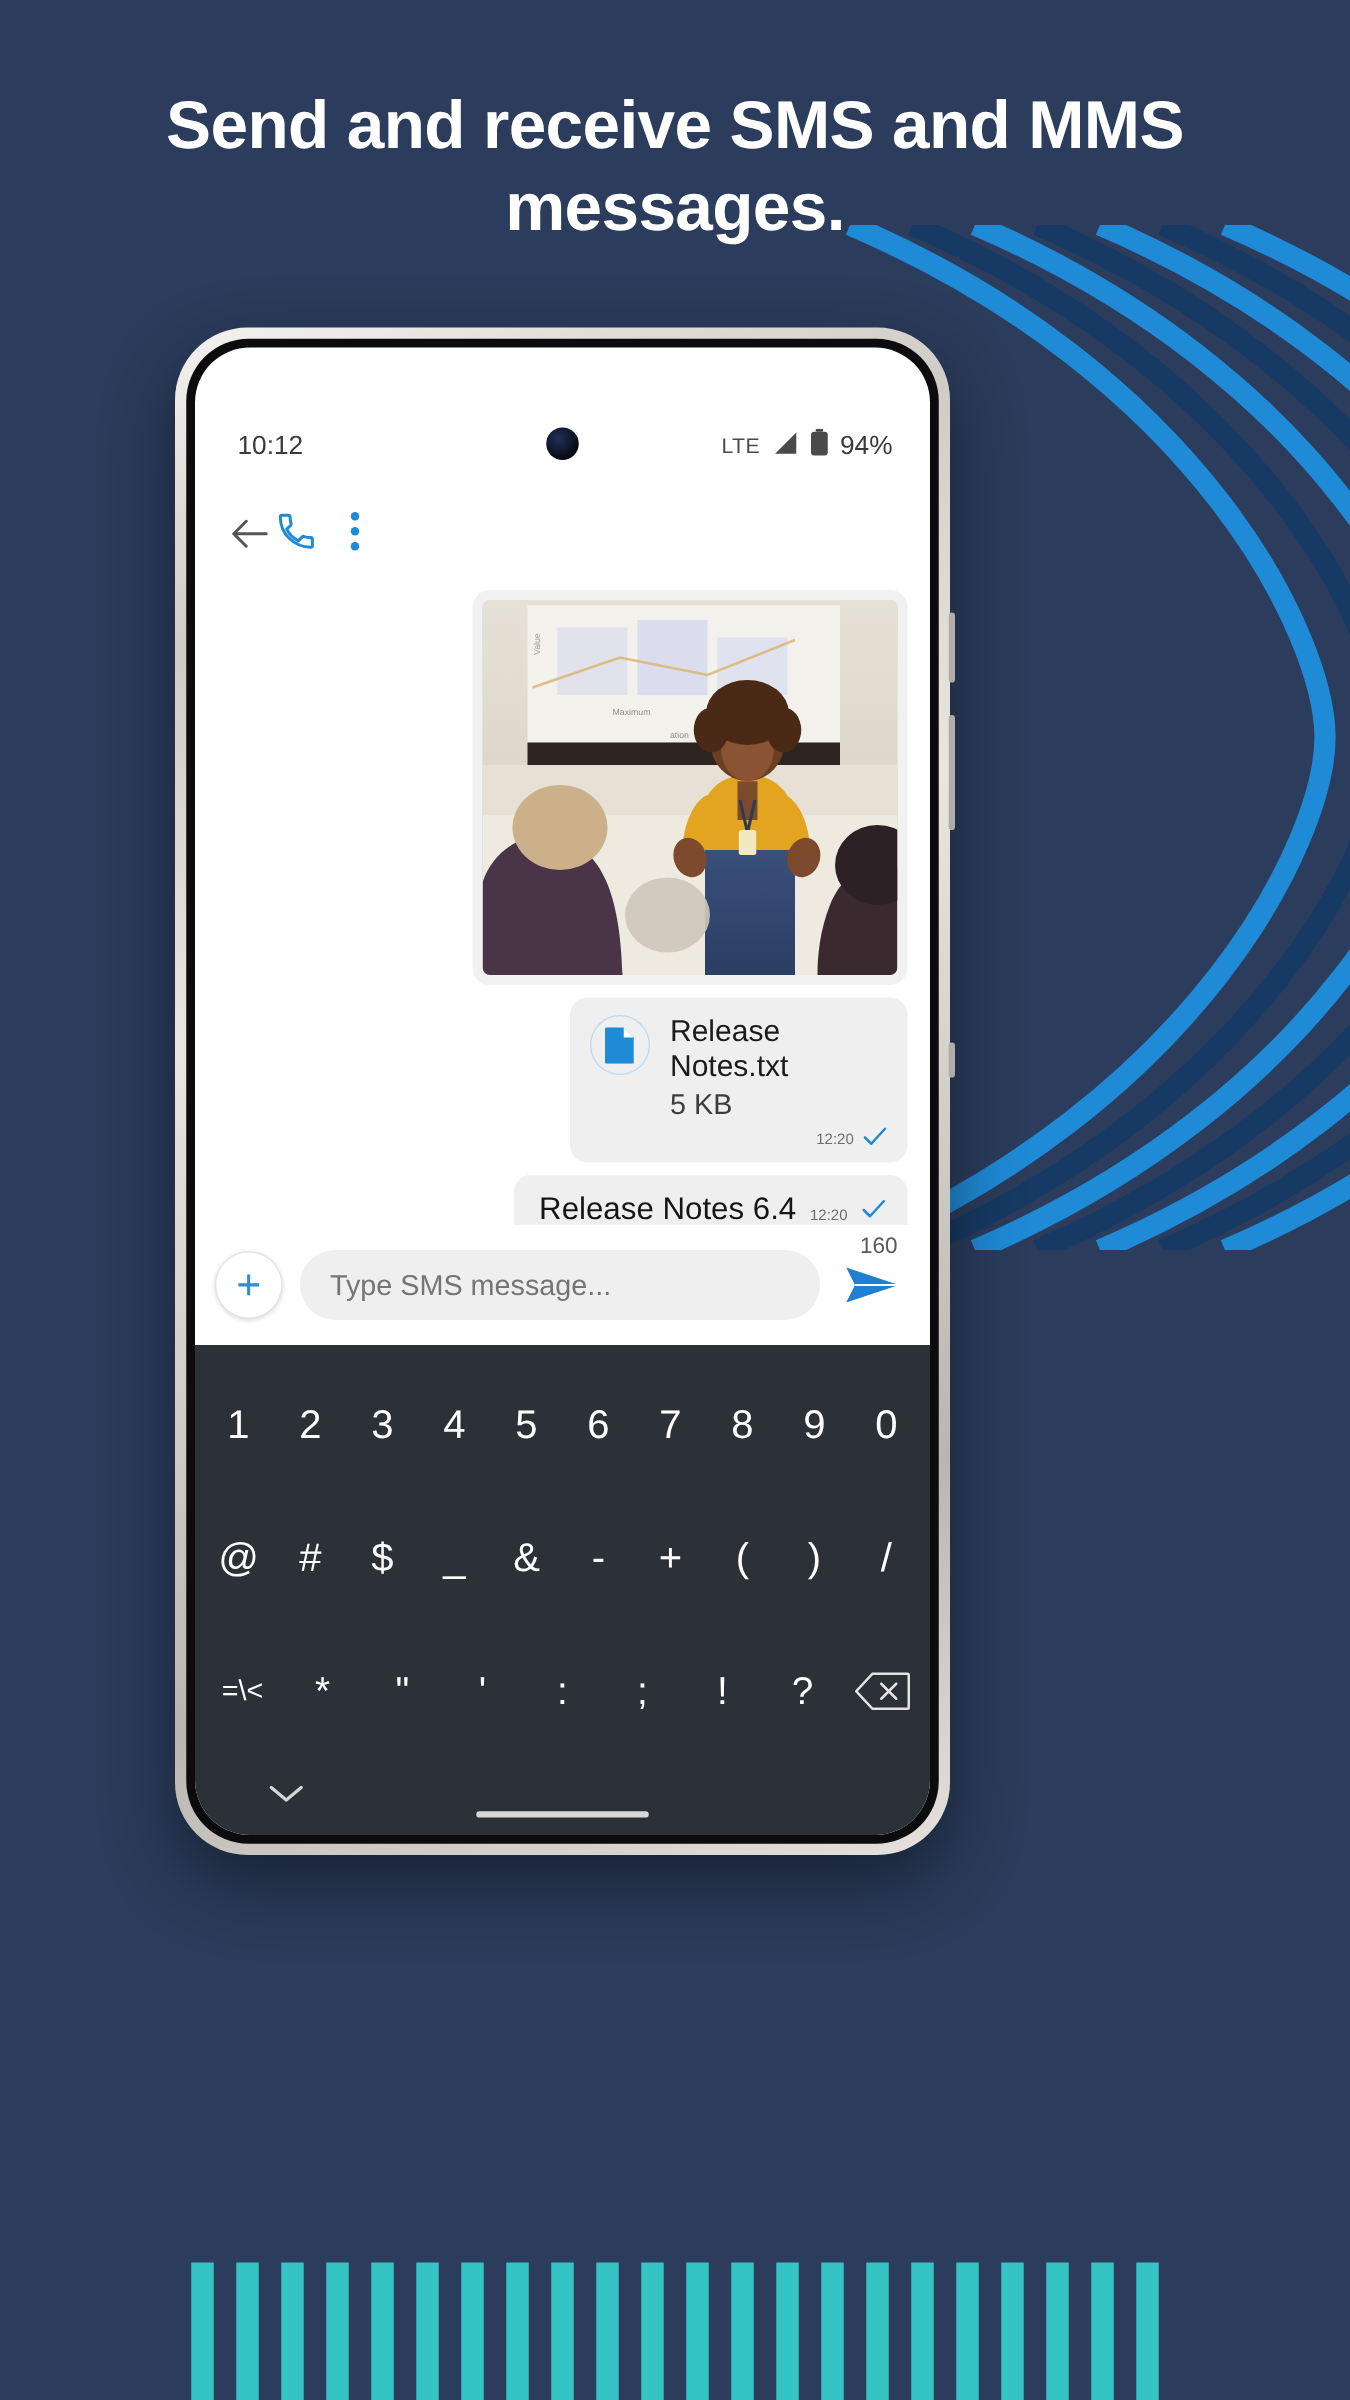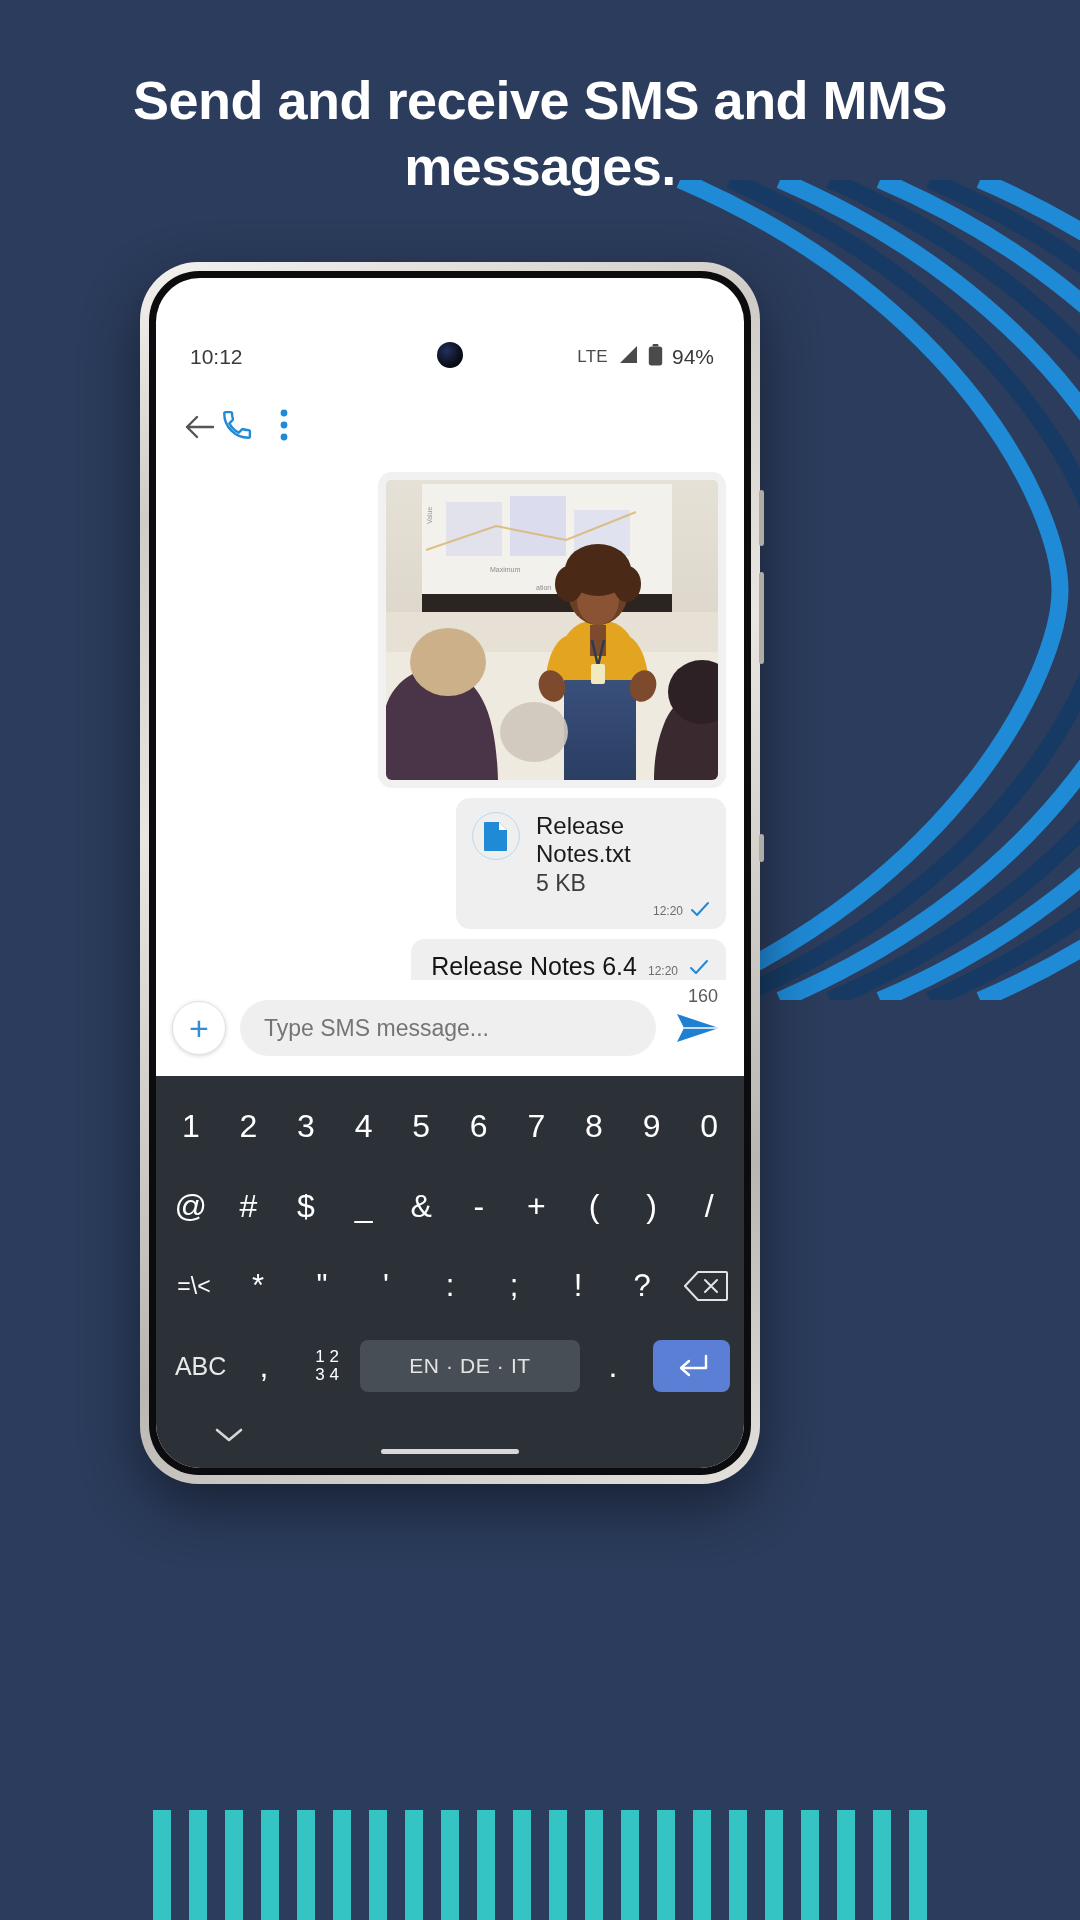--- a/index.html
+++ b/index.html
@@ -396,37 +396,20 @@
           <div class="key">;</div>
           <div class="key">!</div>
           <div class="key">?</div>
           <div class="key">
             <svg width="44" height="32" viewBox="0 0 44 32" aria-hidden="true">
               <path d="M14 2 L42 2 a1 1 0 0 1 1 1 L43 29 a1 1 0 0 1 -1 1 L14 30 L1 16 Z" fill="none" stroke="#e4e4e4" stroke-width="2"></path>
               <path d="M21 10 L33 22 M33 10 L21 22" stroke="#e4e4e4" stroke-width="2" stroke-linecap="round"></path>
             </svg>
           </div>
         </div>
-        <div class="kb-row kb-row-4">
-          <div class="key key-abc">ABC</div>
-          <div class="key">,</div>
-          <div class="key key-num">
-            <div>
-              <div class="num-glyph">1 2</div>
-              <div class="num-glyph">3 4</div>
-            </div>
-          </div>
-          <div id="space-key">EN · DE · IT</div>
-          <div class="key">.</div>
-          <div id="enter-key">
-            <svg width="34" height="26" viewBox="0 0 34 26" aria-hidden="true">
-              <path d="M31 3 L31 15 L7 15 M14 8 L6 15 L14 22" stroke="#ffffff" stroke-width="2.4" fill="none" stroke-linecap="round" stroke-linejoin="round"></path>
-            </svg>
-          </div>
-        </div>
         <div id="kb-bottom">
           <span>
             <svg width="30" height="18" viewBox="0 0 30 18" aria-hidden="true">
               <path d="M3 4 L15 14 L27 4" stroke="#d5d5d5" stroke-width="2.6" fill="none" stroke-linecap="round" stroke-linejoin="round"></path>
             </svg>
           </span>
         </div>
       </div>
 
       <div id="home-indicator"></div>

